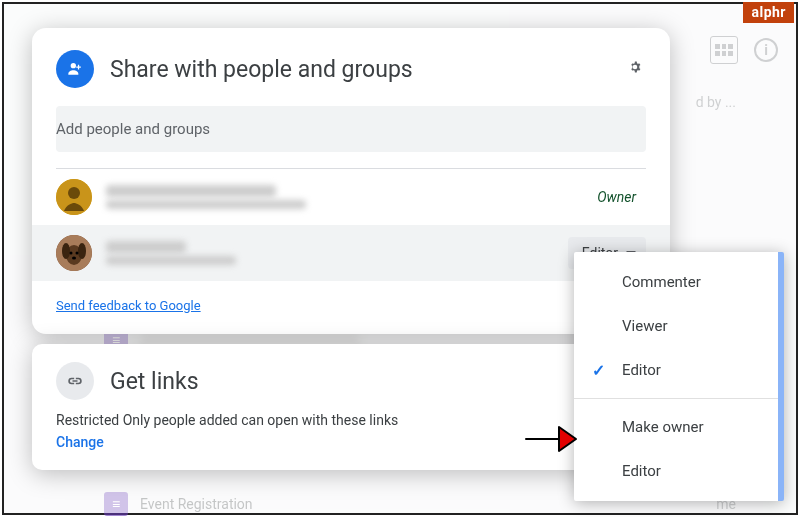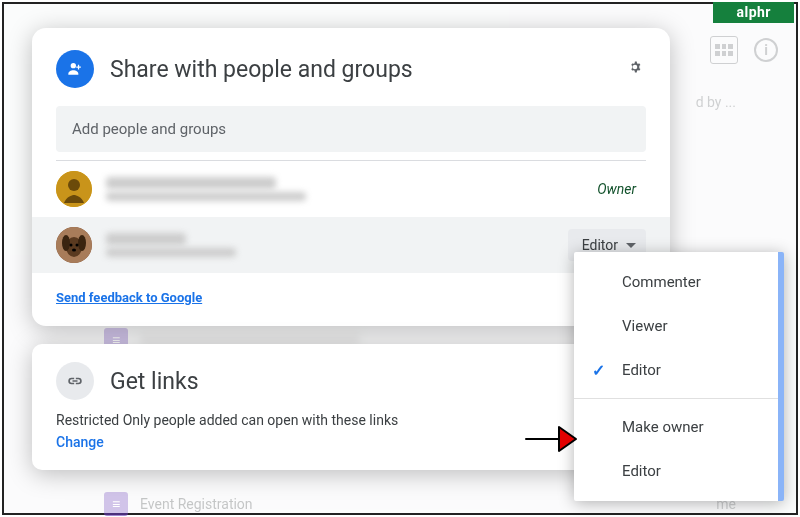--- a/index.html
+++ b/index.html
@@ -1,53 +1,53 @@
 <!DOCTYPE html>
 <html><head>
 <meta charset="utf-8">
 <style>
 * { box-sizing: border-box; margin: 0; padding: 0; font-family: Roboto, Arial, sans-serif; }
 body { width: 800px; height: 517px; background: #fff; overflow: hidden; position: relative; }
 .frame { position: absolute; inset: 2px; border: 2px solid #222; background: #fff; }
 .overlay { position: absolute; inset: 0; background: rgba(255,255,255,0.5); }
 .bg-region { position: absolute; top: 0; left: 0; right: 0; bottom: 0; background: #f1f3f4; }
-.watermark { position: absolute; right: 6px; top: 2px; background: #15803d; color: #fff; font-size: 14px; font-weight: 700; padding: 2px 23px 3px; letter-spacing: 0.5px; z-index: 50; }
+.watermark { position: absolute; right: 6px; top: 2px; background: #c2410c; color: #fff; font-size: 14px; font-weight: 700; padding: 2px 8px 3px; letter-spacing: 0.5px; z-index: 50; }
 .top-actions { position: absolute; top: 32px; right: 18px; display: flex; gap: 16px; align-items: center; }
 .icon-btn { width: 28px; height: 28px; display: flex; align-items: center; justify-content: center; color: #5f6368; border: 1.5px solid #5f6368; border-radius: 3px; }
 .grid-icon { display: grid; grid-template-columns: 1fr 1fr 1fr; grid-template-rows: 1fr 1fr; gap: 2px; width: 18px; height: 12px; }
 .grid-icon span { background: #5f6368; }
 .info-icon { width: 24px; height: 24px; border: 2px solid #5f6368; border-radius: 50%; display: flex; align-items: center; justify-content: center; font-size: 14px; font-weight: bold; color: #5f6368; }
 .bg-text { position: absolute; top: 90px; right: 60px; color: #5f6368; font-size: 14px; }
 .bg-row { position: absolute; left: 100px; right: 60px; height: 40px; display: flex; align-items: center; gap: 12px; color: #3c4043; font-size: 14px; }
 .bg-row .purple-box { width: 24px; height: 24px; background: #673ab7; border-radius: 3px; display: flex; align-items: center; justify-content: center; color: #fff; font-size: 14px; }
 .bg-row.blur .bg-title { filter: blur(4px); background: #ccc; border-radius: 4px; width: 220px; height: 14px; }
 .bg-row .me { margin-left: auto; color: #5f6368; text-align: right; }
 .dialog { position: absolute; top: 24px; left: 28px; width: 638px; background: #fff; border-radius: 14px; box-shadow: 0 4px 24px rgba(0,0,0,0.25); padding: 0; z-index: 10; }
 .dlg-header { display: flex; align-items: center; padding: 22px 24px 14px; gap: 16px; }
 .share-icon { width: 38px; height: 38px; background: #1a73e8; border-radius: 50%; display: flex; align-items: center; justify-content: center; color: #fff; }
 .dlg-title { font-size: 23px; color: #3c4043; font-weight: 400; flex: 1; }
 .gear-icon { color: #5f6368; }
-.input-bar { margin: 4px 24px 8px; background: #f1f3f4; border-radius: 4px; padding: 14px 16px; color: #5f6368; font-size: 15px; }
+.input-bar { margin: 4px 24px 16px; background: #f1f3f4; border-radius: 4px; padding: 14px 0; color: #5f6368; font-size: 15px; }
 .divider { height: 1px; background: #dadce0; margin: 0 24px; }
 .person-row { display: flex; align-items: center; padding: 10px 24px; gap: 14px; }
 .person-row.highlighted { background: #f1f3f4; }
 .avatar { width: 36px; height: 36px; border-radius: 50%; background: #d4a017; overflow: hidden; display: flex; align-items: center; justify-content: center; }
 .avatar.dog { background: #8b5a3c; }
 .avatar svg { width: 100%; height: 100%; }
 .person-info { flex: 1; display: flex; flex-direction: column; gap: 3px; }
 .blur-line { background: #ccc; border-radius: 4px; filter: blur(3px); }
 .blur-line.w1 { width: 170px; height: 12px; }
 .blur-line.w2 { width: 200px; height: 9px; }
 .blur-line.w3 { width: 80px; height: 12px; }
 .blur-line.w4 { width: 130px; height: 9px; }
 .role-owner { color: #14532d; font-style: italic; font-size: 14px; padding-right: 10px; }
 .role-dropdown { background: #e8eaed; padding: 8px 10px 8px 14px; border-radius: 4px; font-size: 14px; color: #3c4043; display: flex; align-items: center; gap: 8px; }
 .triangle-down { width: 0; height: 0; border-left: 5px solid transparent; border-right: 5px solid transparent; border-top: 5px solid #5f6368; }
 .feedback { padding: 14px 24px 20px; }
-.feedback a { color: #1a73e8; font-size: 13px; font-weight: 700; text-decoration: underline; }
+.feedback a { color: #1a73e8; font-size: 13px; font-weight: 400; text-decoration: underline; }
 .dialog2 { position: absolute; top: 340px; left: 28px; width: 638px; background: #fff; border-radius: 10px; box-shadow: 0 4px 24px rgba(0,0,0,0.25); padding: 18px 24px 20px; z-index: 10; }
 .dlg2-header { display: flex; align-items: center; gap: 16px; margin-bottom: 12px; }
 .link-icon { width: 38px; height: 38px; background: #e8eaed; border-radius: 50%; display: flex; align-items: center; justify-content: center; color: #5f6368; }
 .dlg2-title { font-size: 23px; color: #3c4043; }
 .restricted-line { font-size: 14px; color: #3c4043; margin-bottom: 6px; }
 .restricted-line strong { font-weight: 400; }
 .change-link { color: #1a73e8; font-size: 14px; font-weight: 500; }
 .dropdown-menu { position: absolute; top: 248px; left: 570px; width: 210px; background: #fff; box-shadow: 0 2px 16px rgba(0,0,0,0.3); border-radius: 2px; padding: 8px 0; z-index: 30; border-right: 6px solid #8ab4f8; }
 .menu-item { padding: 13px 20px 13px 48px; font-size: 15px; color: #3c4043; position: relative; }
 .menu-item.selected::before { content: "✓"; position: absolute; left: 18px; color: #1a73e8; font-weight: bold; font-size: 16px; }

